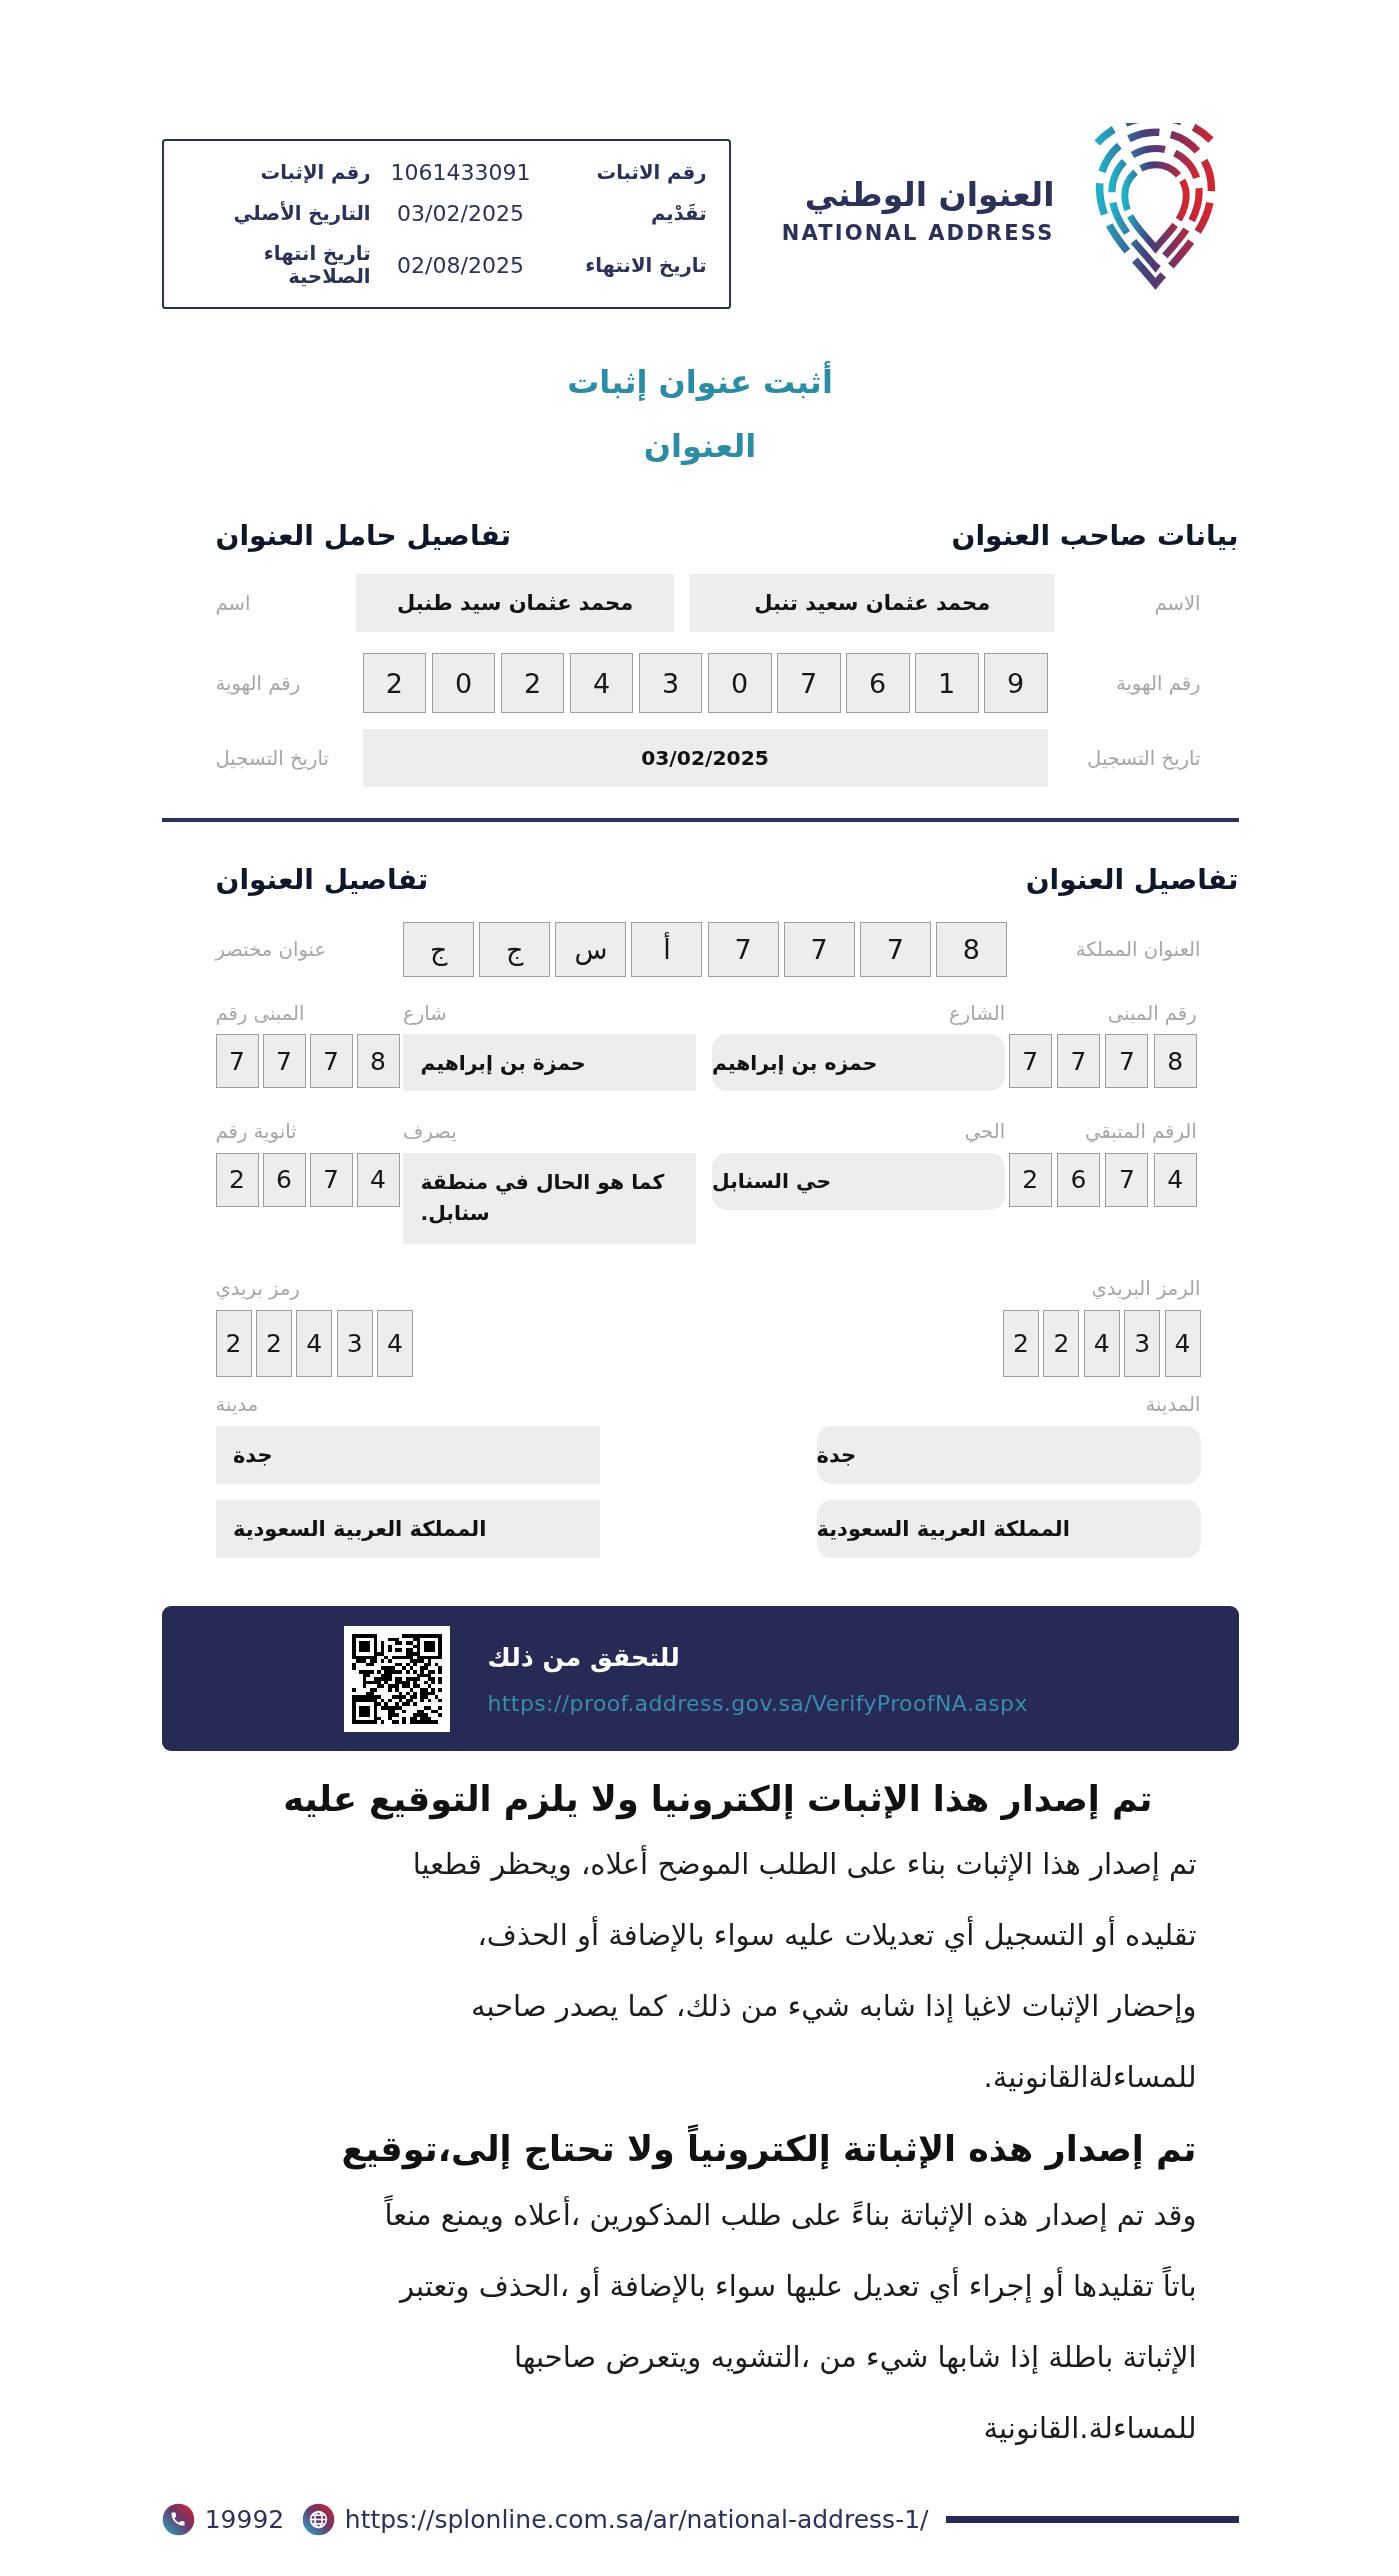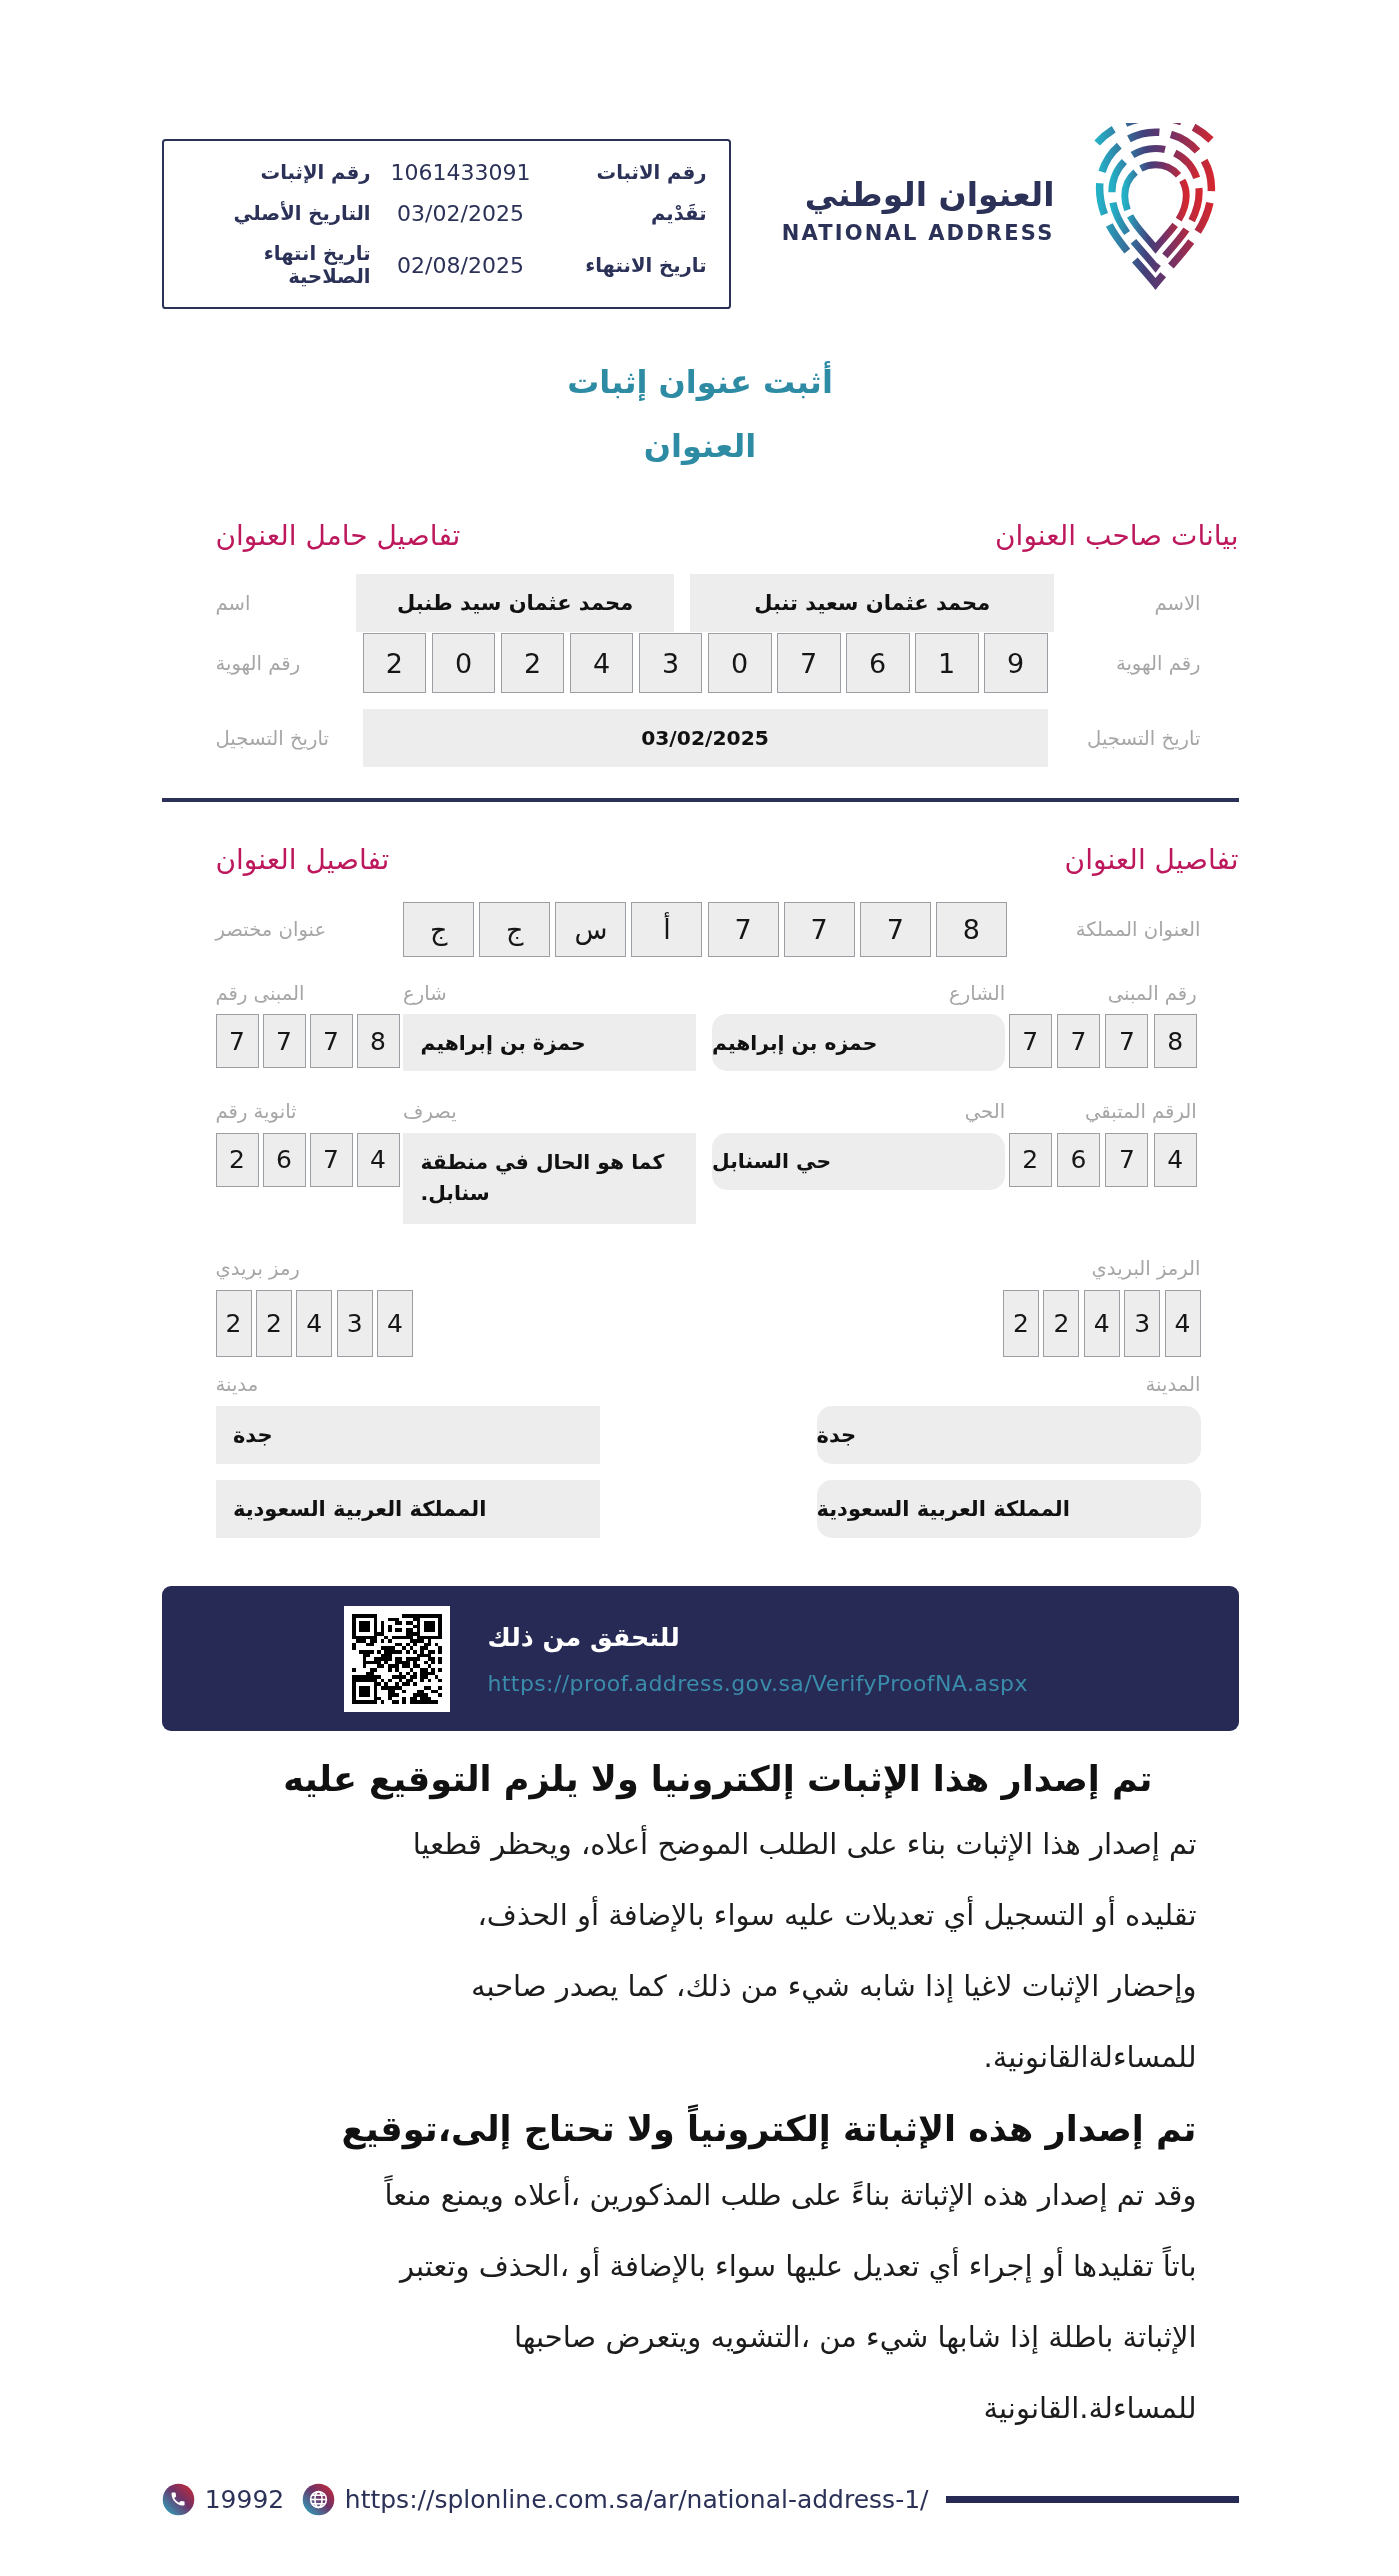--- a/index.html
+++ b/index.html
@@ -21,21 +21,21 @@
   .logo-block { display:flex; align-items:center; direction:ltr; margin-top:0; }
   .logo-text { text-align:right; margin-right:17px; }
   .logo-ar { font-size:33px; font-weight:bold; color:#2b3157; letter-spacing:0.7px; }
   .logo-en { font-size:21px; font-weight:bold; color:#2b3157; letter-spacing:2.2px; margin-top:7.3px; }
 
   
   .doc-title { margin-top:41px; text-align:center; color:#2e8ba4; font-weight:bold; font-size:32px; line-height:2.0; }
 
   
   .section-heads { margin-top:41px; display:flex; justify-content:space-between; direction:rtl; padding:0 0 0 54px; }
-  .section-heads .h { font-size:28px; font-weight:normal; color:#be185d; }
+  .section-heads .h { font-size:28px; font-weight:bold; color:#0f172a; }
 
   
   .form-wrap { padding-left:54px; padding-right:38px; direction:ltr; }
   .row { display:flex; align-items:center; direction:ltr; }
   .lbl { color:#a6a6a6; font-size:19.6px; }
   .lbl-left { width:147px; text-align:left; }
   .lbl-right { width:153px; text-align:right; }
   .field {
     background:#ededed; height:58px; display:flex; align-items:center;
     font-size:21px; font-weight:bold; color:#111;
@@ -45,21 +45,21 @@
   .field.left-al { justify-content:flex-start; padding-left:17.4px; }
   .strip { display:flex; direction:ltr; gap:5.1px; }
   .cell {
     background:#ededed; border:1.5px solid #9b9fa3; display:flex;
     align-items:center; justify-content:center; font-size:27px; color:#161616;
   }
   .row-name { margin-top:22px; }
   .name-left { width:333px; }
   .gap23 { width:16.7px; }
   .name-right { width:381px; }
-  .row-id { margin-top:1px; }
+  .row-id { margin-top:21px; }
   .strip-id { width:685px; }
   .strip-id .cell { flex:1; height:60px; }
   .row-reg { margin-top:16px; }
   .reg-box { width:685px; font-size:20.3px; }
   .divider { margin:30.5px 0 22px; height:4.4px; background:#2b3157; }
 
   .row-short { margin-top:26px; }
   .short-mid { width:685px; display:flex; justify-content:center; }
   .strip-short .cell { width:71px; height:55px; }
 

